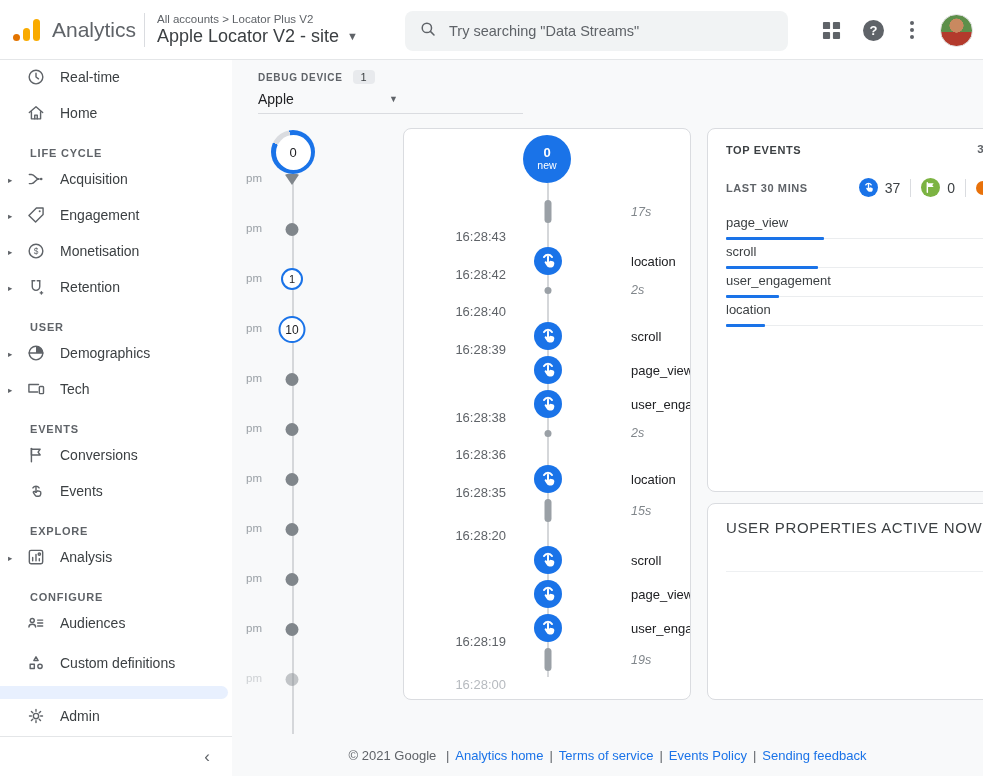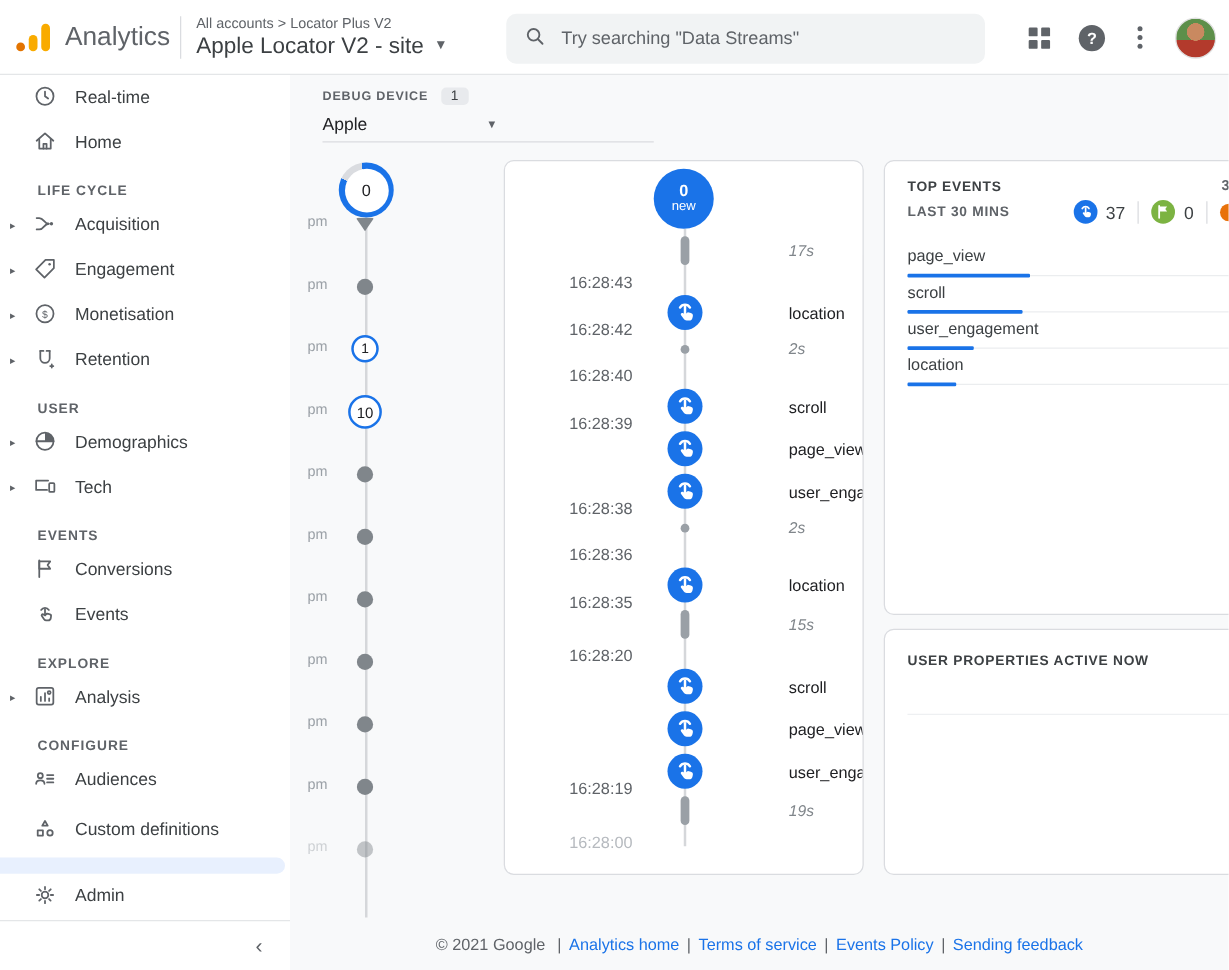--- a/index.html
+++ b/index.html
@@ -89,21 +89,21 @@
 
   
   .card { background:#fff; border:1px solid #dadce0; border-radius:8px; }
   .stream-card { position:absolute; left:171px; top:68px; width:288px; height:572px; overflow:hidden; }
   .stream-inner { position:relative; width:100%; height:100%; padding-top:6px; }
   .stream-line { position:absolute; left:143px; top:54px; width:1.5px; height:494px; background:#d5d7da; }
   .stream-head { position:relative; width:48px; height:48px; border-radius:50%; background:#1a73e8; margin:0 auto;
                  display:flex; flex-direction:column; align-items:center; justify-content:center; color:#fff; }
   .stream-head .v { font-size:13px; font-weight:bold; line-height:1; }
   .stream-head .s { font-size:10.5px; line-height:1.2; }
-  .stream-rows { position:relative; margin-top:4px; }
+  .stream-rows { position:relative; margin-top:15px; }
   .srow { position:relative; }
   .srow .stime { position:absolute; left:0; width:102px; text-align:right; font-size:13px; color:#5f6368; }
   .srow .smarker { position:absolute; left:144px; transform:translateX(-50%); }
   .srow .slabel { position:absolute; left:167px; font-size:13px; color:#202124; }
   .srow.gap-pill { height:30px; }
   .srow.gap-pill .smarker { top:2px; width:7px; height:23px; border-radius:4px; background:#9aa0a6; }
   .srow.gap-pill .slabel { top:7px; font-style:italic; color:#80868b; font-size:12.5px; }
   .srow.gap-dot { height:24px; }
   .srow.gap-dot .smarker { top:8px; width:7px; height:7px; border-radius:50%; background:#9aa0a6; }
   .srow.gap-dot .slabel { top:4px; font-style:italic; color:#80868b; font-size:12.5px; }
@@ -114,38 +114,38 @@
   .srow.event .smarker { top:2px; width:28px; height:28px; border-radius:50%; background:#1a73e8; }
   .srow.event .smarker svg { width:28px; height:28px; display:block; }
   .srow.event .slabel { top:9px; }
   .srow.event .stime { bottom:-3px; }
 
   
   .te-card { position:absolute; left:475px; top:68px; width:296px; height:364px; padding:15px 18px; }
   .te-titlerow { position:relative; display:flex; }
   .te-title { font-size:11px; font-weight:bold; letter-spacing:0.6px; color:#3c4043; }
   .te-corner { position:absolute; right:-6px; top:-1px; font-size:11.5px; font-weight:bold; color:#5f6368; }
-  .te-subrow { position:relative; margin-top:8px; display:flex; align-items:flex-start; }
+  .te-subrow { position:relative; margin-top:26px; display:flex; align-items:flex-start; }
   .te-sub { font-size:11px; font-weight:bold; letter-spacing:0.6px; color:#5f6368; }
   .te-counters { position:absolute; right:-6px; top:-4px; display:flex; align-items:center; }
   .ctr { display:flex; align-items:center; gap:7px; padding:0 10px; }
   .ctr-icon { width:19px; height:19px; border-radius:50%; display:flex; align-items:center; justify-content:center; }
   .ctr-icon.touch { background:#1a73e8; }
   .ctr-icon.flag { background:#7cb342; }
   .ctr-icon svg { width:19px; height:19px; display:block; }
   .ctr-val { font-size:14px; color:#3c4043; }
   .ctr-div { width:1px; height:18px; background:#dadce0; }
   .ctr-cut { width:14px; height:14px; border-radius:50%; background:#e8710a; margin-left:10px; }
   .te-list { margin-top:16px; }
   .te-row { position:relative; height:29px; border-bottom:1px solid #ebedef; }
   .te-name { position:absolute; left:0; top:5px; font-size:13px; color:#3c4043; }
   .te-bar { position:absolute; left:0; bottom:-2px; height:3px; background:#1a73e8; border-radius:1px; }
 
   .up-card { position:absolute; left:475px; top:443px; width:296px; height:197px; padding:15px 18px; }
-  .up-title { font-size:11px; font-weight:bold; letter-spacing:0.6px; color:#3c4043; }
+  .up-title { font-size:15px; font-weight:normal; letter-spacing:0.6px; color:#3c4043; }
   .up-divider { position:absolute; left:18px; right:14px; top:67px; height:1px; background:#eef0f2; }
 
   
   .footer { position:absolute; left:0; bottom:13px; width:751px; text-align:center; font-size:13px; color:#5f6368; }
   .footer a { color:#1a73e8; text-decoration:none; }
   .footer .sep { color:#5f6368; margin:0 6px; }
 </style>
 </head>
 <body>
 

